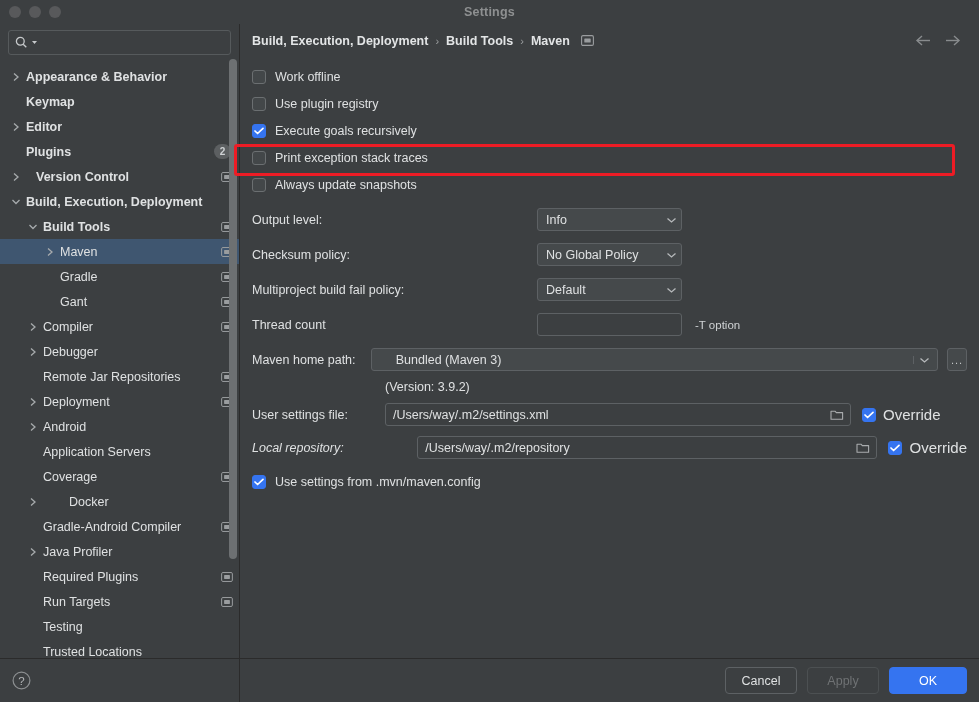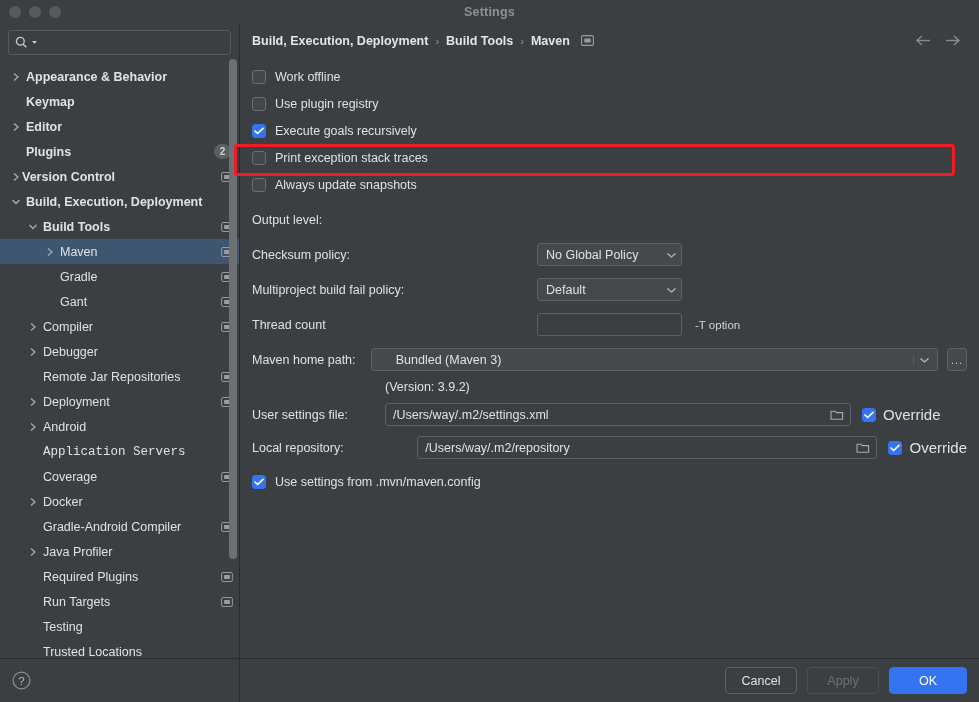--- a/index.html
+++ b/index.html
@@ -246,21 +246,21 @@
             <span class="tree-label" style="margin-left: 4px;">Plugins</span>
             <span class="spacer"></span>
             <span class="badge">2</span>
           </div>
           <div class="tree-item bold" style="padding-left: 9px;">
             <span class="arrow">
               <svg width="8" height="10" viewBox="0 0 8 10">
                 <polyline points="2,1.5 6,5 2,8.5" fill="none" stroke="#a7abad" stroke-width="1.3"></polyline>
               </svg>
             </span>
-            <span class="tree-label" style="margin-left: 0;">Version Control</span>
+            <span class="tree-label" style="margin-left: 14px;">Version Control</span>
             <span class="spacer"></span>
             <span class="proj-icon">
               <svg width="12" height="10" viewBox="0 0 13 11">
                 <rect x="0.6" y="0.6" width="11.8" height="9.8" rx="1.4" fill="none" stroke="#9a9d9f" stroke-width="1.1"></rect>
                 <rect x="3.3" y="3.4" width="6.4" height="4.2" rx="0.6" fill="#9a9d9f"></rect>
               </svg>
             </span>
           </div>
           <div class="tree-item bold" style="padding-left: 9px;">
             <span class="arrow">
@@ -377,35 +377,35 @@
             <span class="arrow">
               <svg width="8" height="10" viewBox="0 0 8 10">
                 <polyline points="2,1.5 6,5 2,8.5" fill="none" stroke="#a7abad" stroke-width="1.3"></polyline>
               </svg>
             </span>
             <span class="tree-label" style="margin-left: 4px;">Android</span>
             <span class="spacer"></span>
           </div>
           <div class="tree-item" style="padding-left: 26px;">
             <span class="arrow"></span>
-            <span class="tree-label" style="margin-left: 4px; font-family: Liberation Mono, monospace;">Application Servers</span>
+            <span class="tree-label" style="margin-left: 4px;">Application Servers</span>
             <span class="spacer"></span>
           </div>
           <div class="tree-item" style="padding-left: 26px;">
             <span class="arrow"></span>
             <span class="tree-label" style="margin-left: 4px;">Coverage</span>
             <span class="spacer"></span>
             <span class="proj-icon">
               <svg width="12" height="10" viewBox="0 0 13 11">
                 <rect x="0.6" y="0.6" width="11.8" height="9.8" rx="1.4" fill="none" stroke="#9a9d9f" stroke-width="1.1"></rect>
                 <rect x="3.3" y="3.4" width="6.4" height="4.2" rx="0.6" fill="#9a9d9f"></rect>
               </svg>
             </span>
           </div>
-          <div class="tree-item" style="padding-left: 26px;">
+          <div class="tree-item" style="padding-left: 26px; gap: 26px;">
             <span class="arrow">
               <svg width="8" height="10" viewBox="0 0 8 10">
                 <polyline points="2,1.5 6,5 2,8.5" fill="none" stroke="#a7abad" stroke-width="1.3"></polyline>
               </svg>
             </span>
             <span class="tree-label" style="margin-left: 4px;">Docker</span>
             <span class="spacer"></span>
           </div>
           <div class="tree-item" style="padding-left: 26px;">
             <span class="arrow"></span>
@@ -525,20 +525,28 @@
               <span class="cb-label">Print exception stack traces</span>
             </div>
             <div class="cb-row">
               <span class="cb"></span>
               <span class="cb-label">Always update snapshots</span>
             </div>
           </div>
 
         <div class="ctl-row" style="margin-top:4px;">
           <span class="ctl-label" style="width:285px;">Output level:</span>
+          <div class="combo">
+            <span class="combo-val">Info</span>
+            <span class="chev">
+              <svg width="11" height="8" viewBox="0 0 11 8">
+                  <polyline points="1.5,2.5 5.5,6 9.5,2.5" fill="none" stroke="#b6b9bb" stroke-width="1.3"></polyline>
+                </svg>
+            </span>
+          </div>
         </div>
 
         <div class="ctl-row">
           <span class="ctl-label" style="width:285px;">Checksum policy:</span>
           <div class="combo">
             <span class="combo-val">No Global Policy</span>
             <span class="chev">
               <svg width="11" height="8" viewBox="0 0 11 8">
                   <polyline points="1.5,2.5 5.5,6 9.5,2.5" fill="none" stroke="#b6b9bb" stroke-width="1.3"></polyline>
                 </svg>
@@ -595,21 +603,21 @@
             <span class="cb checked">
               <svg width="10" height="8" viewBox="0 0 10 8">
                   <polyline points="1,4 3.6,6.5 9,1.3" fill="none" stroke="#fff" stroke-width="1.7" stroke-linecap="round" stroke-linejoin="round"></polyline>
                 </svg>
             </span>
             <span class="ovr-label">Override</span>
           </div>
         </div>
 
         <div class="ctl-row" style="height:33px;">
-          <span class="ctl-label" style="width:133px;">Local repository:</span>
+          <span class="ctl-label" style="width:133px;font-style:italic;">Local repository:</span>
           <div class="textbox" style="width:466px;margin-left:34px;">
             <input class="tb-val" value="/Users/way/.m2/repository" style="">
             <span class="folder-btn">
               <svg width="14" height="12" viewBox="0 0 14 12">
                 <path d="M1 10.3 V2.2 H5 L6.3 3.6 H12.6 V10.3 Z" fill="none" stroke="#a9acae" stroke-width="1.1" stroke-linejoin="round"></path>
               </svg>
             </span>
           </div>
           <div class="ovr">
             <span class="cb checked">

